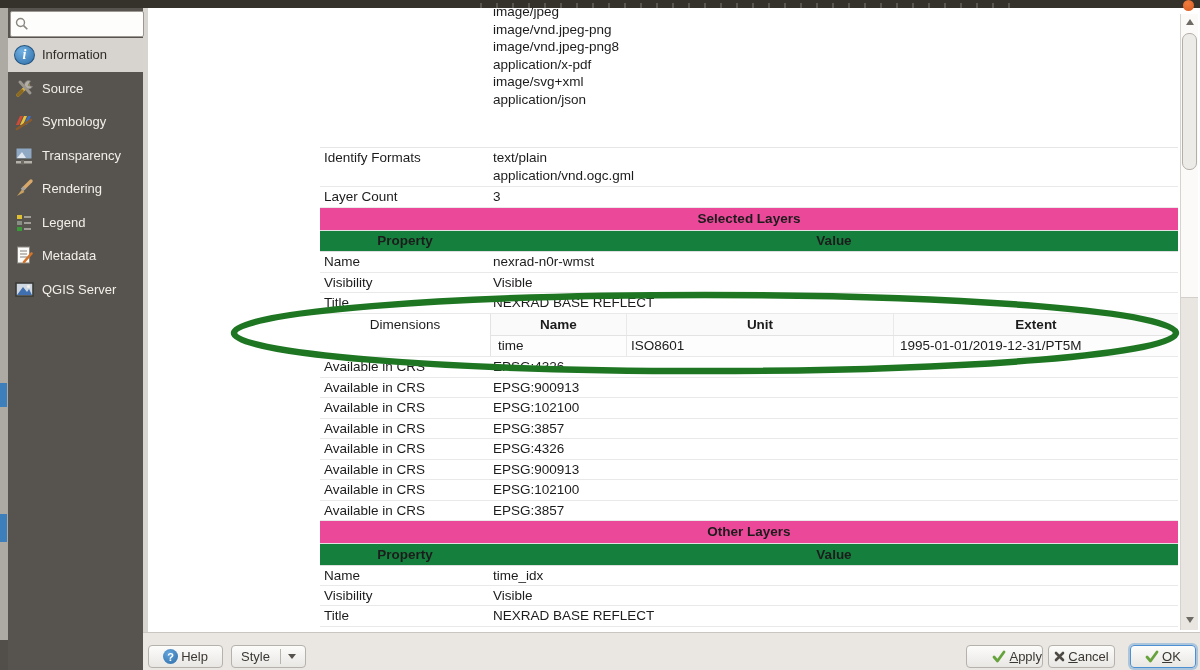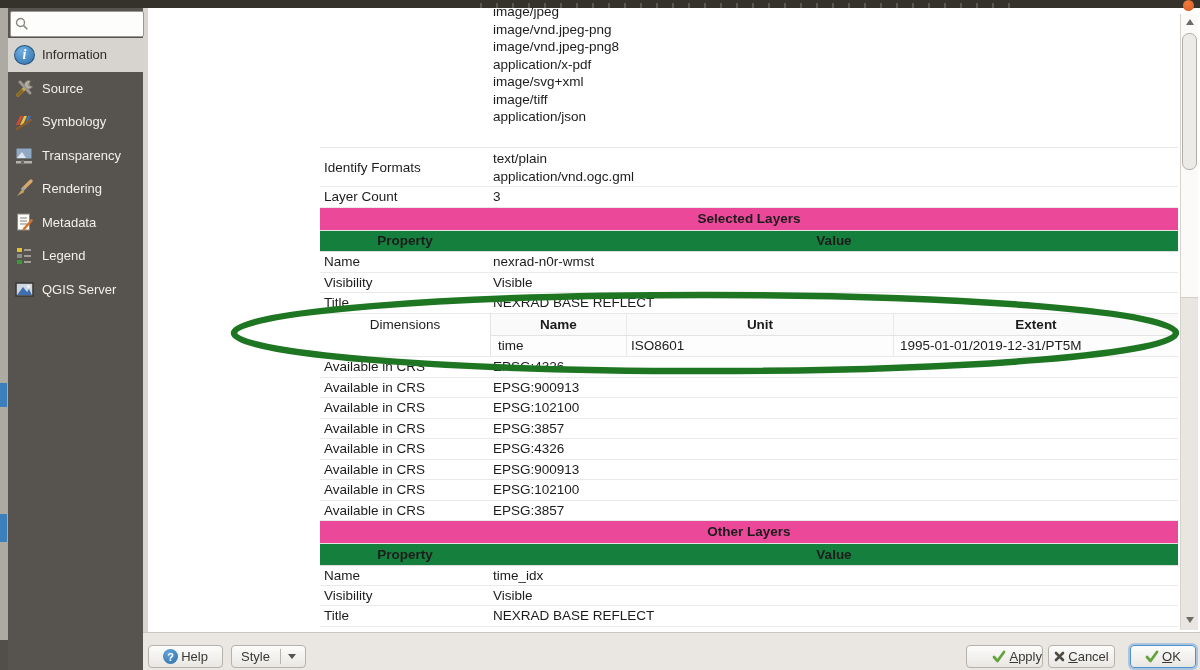--- a/index.html
+++ b/index.html
@@ -33,21 +33,21 @@
 
   
   .gapcol { position:absolute; left:143px; top:8px; width:5px; height:624px; background:#d8d4cf; z-index:9;}
   .content { position:absolute; left:148px; top:8px; width:1052px; height:624px; background:#ffffff; overflow:hidden; z-index:8;border-radius:29px; }
   .ptable { position:absolute; left:172px; top:-7px; width:858px; }
   .row { display:flex; border-bottom:1px solid #e9e9e9; }
   .pcol { width:170px; padding-left:4px; }
   .vcol { flex:1; padding-left:3px; }
   .fmt-block { height:147px; overflow:hidden; border-bottom:1px solid #e6e6e6; display:flex; }
   .fmt-lines { margin-top:2px; line-height:17.5px; }
-  .r-identify { height:39px; line-height:18px; padding-top:1px;align-items:center; }
+  .r-identify { height:39px; line-height:18px; padding-top:1px; }
   .r-count { height:21px; line-height:19px; }
   .sec-header { height:23px; line-height:22px; background:#ec4899; border-bottom:1px solid #e2e2e2;
      text-align:center; font-weight:bold; }
   .cols-header { height:21px; line-height:20px; background:#15803d; border-bottom:1px solid #dedede; font-weight:bold; }
   .cols-header .pcol, .cols-header .vcol { text-align:center; padding-left:0; }
   .r-data { height:20.5px; line-height:19px; }
   .r-data2 { height:20px; line-height:19px; }
   .r-data3 { height:21px; line-height:20px; }
   
   .r-dims { height:43px; }
@@ -165,39 +165,39 @@
       <svg class="nav-icon" viewBox="0 0 21 21">
         <path d="M17 3 L10 10" stroke="#d8a86a" stroke-width="3.4" stroke-linecap="round"></path>
         <path d="M10.5 9.5 L8 12" stroke="#a8a49c" stroke-width="3.6"></path>
         <polygon points="3,18 8,11.5 10.5,14" fill="#caa15c"></polygon>
       </svg>
       <span>Rendering</span>
     </div>
 
     <div class="nav-item">
       <svg class="nav-icon" viewBox="0 0 21 21">
-        <rect x="3.5" y="2" width="12" height="16" fill="#fbfbfa" stroke="#8a867f" stroke-width="1"></rect>
-        <line x1="6" y1="6" x2="13" y2="6" stroke="#9b978f" stroke-width="1.2"></line>
-        <line x1="6" y1="9" x2="13" y2="9" stroke="#9b978f" stroke-width="1.2"></line>
-        <line x1="6" y1="12" x2="13" y2="12" stroke="#9b978f" stroke-width="1.2"></line>
-        <path d="M10 17 L17.5 8.5" stroke="#d2742a" stroke-width="2.6" stroke-linecap="round"></path>
-      </svg>
-      <span>Metadata</span>
-    </div>
-
-    <div class="nav-item">
-      <svg class="nav-icon" viewBox="0 0 21 21">
         <rect x="3" y="3" width="5" height="4" fill="#e0c030"></rect>
         <line x1="10" y1="5" x2="17" y2="5" stroke="#b5b1ab" stroke-width="1.6"></line>
         <rect x="3" y="9" width="5" height="4" fill="#8a8f85"></rect>
         <line x1="10" y1="11" x2="17" y2="11" stroke="#b5b1ab" stroke-width="1.6"></line>
         <rect x="3" y="15" width="5" height="4" fill="#3a9a3a"></rect>
         <line x1="10" y1="17" x2="17" y2="17" stroke="#b5b1ab" stroke-width="1.6"></line>
       </svg>
       <span>Legend</span>
+    </div>
+
+    <div class="nav-item">
+      <svg class="nav-icon" viewBox="0 0 21 21">
+        <rect x="3.5" y="2" width="12" height="16" fill="#fbfbfa" stroke="#8a867f" stroke-width="1"></rect>
+        <line x1="6" y1="6" x2="13" y2="6" stroke="#9b978f" stroke-width="1.2"></line>
+        <line x1="6" y1="9" x2="13" y2="9" stroke="#9b978f" stroke-width="1.2"></line>
+        <line x1="6" y1="12" x2="13" y2="12" stroke="#9b978f" stroke-width="1.2"></line>
+        <path d="M10 17 L17.5 8.5" stroke="#d2742a" stroke-width="2.6" stroke-linecap="round"></path>
+      </svg>
+      <span>Metadata</span>
     </div>
 
     <div class="nav-item">
       <svg class="nav-icon" viewBox="0 0 21 21">
         <rect x="2" y="4" width="17" height="13" fill="#cfd8e2" stroke="#3a3a38" stroke-width="1.6"></rect>
         <polygon points="3,16 9,8 13,13 15,10 18,16" fill="#3f6fae"></polygon>
         <circle cx="14.5" cy="7.5" r="1.6" fill="#f3f0e9"></circle>
       </svg>
       <span>QGIS Server</span>
     </div>
@@ -211,21 +211,20 @@
   <div class="ptable">
 
     <div class="fmt-block">
       <div class="pcol"></div>
       <div class="vcol fmt-lines">
         <div>image/jpeg</div>
         <div>image/vnd.jpeg-png</div>
         <div>image/vnd.jpeg-png8</div>
         <div>application/x-pdf</div>
         <div>image/svg+xml</div>
-        <div>image/tiff</div>
         <div>application/json</div>
       </div>
     </div>
 
     <div class="row r-identify">
       <div class="pcol">Identify Formats</div>
       <div class="vcol">
         <div>text/plain</div>
         <div>application/vnd.ogc.gml</div>
       </div>

